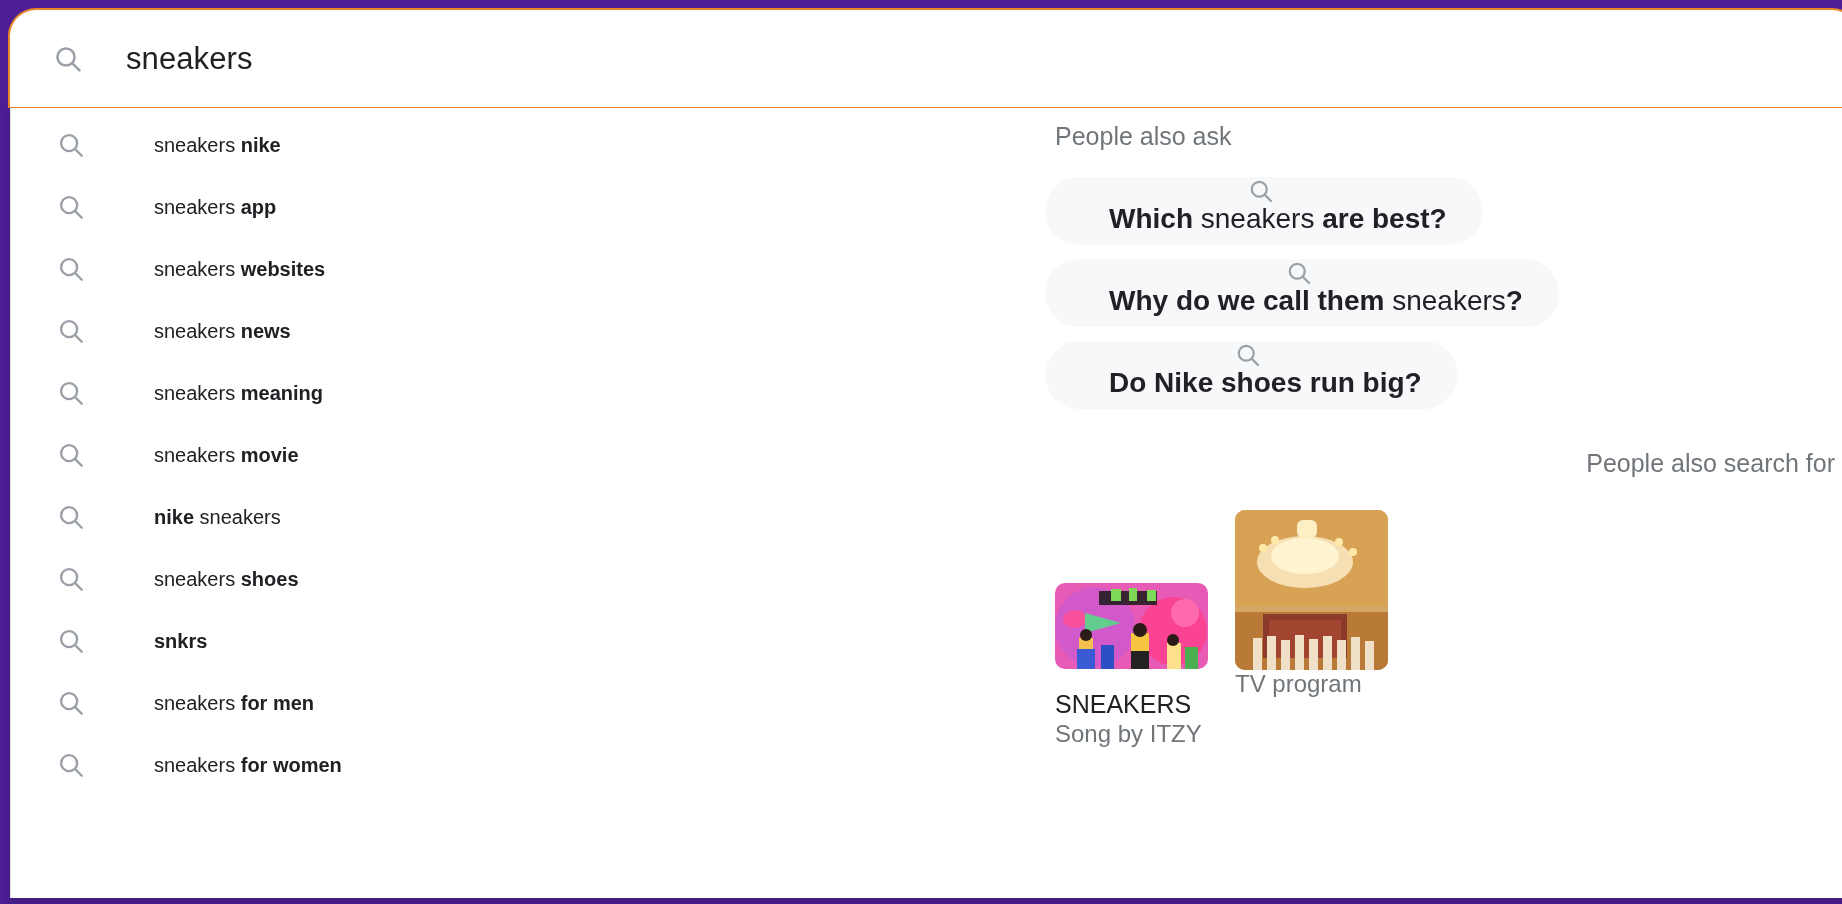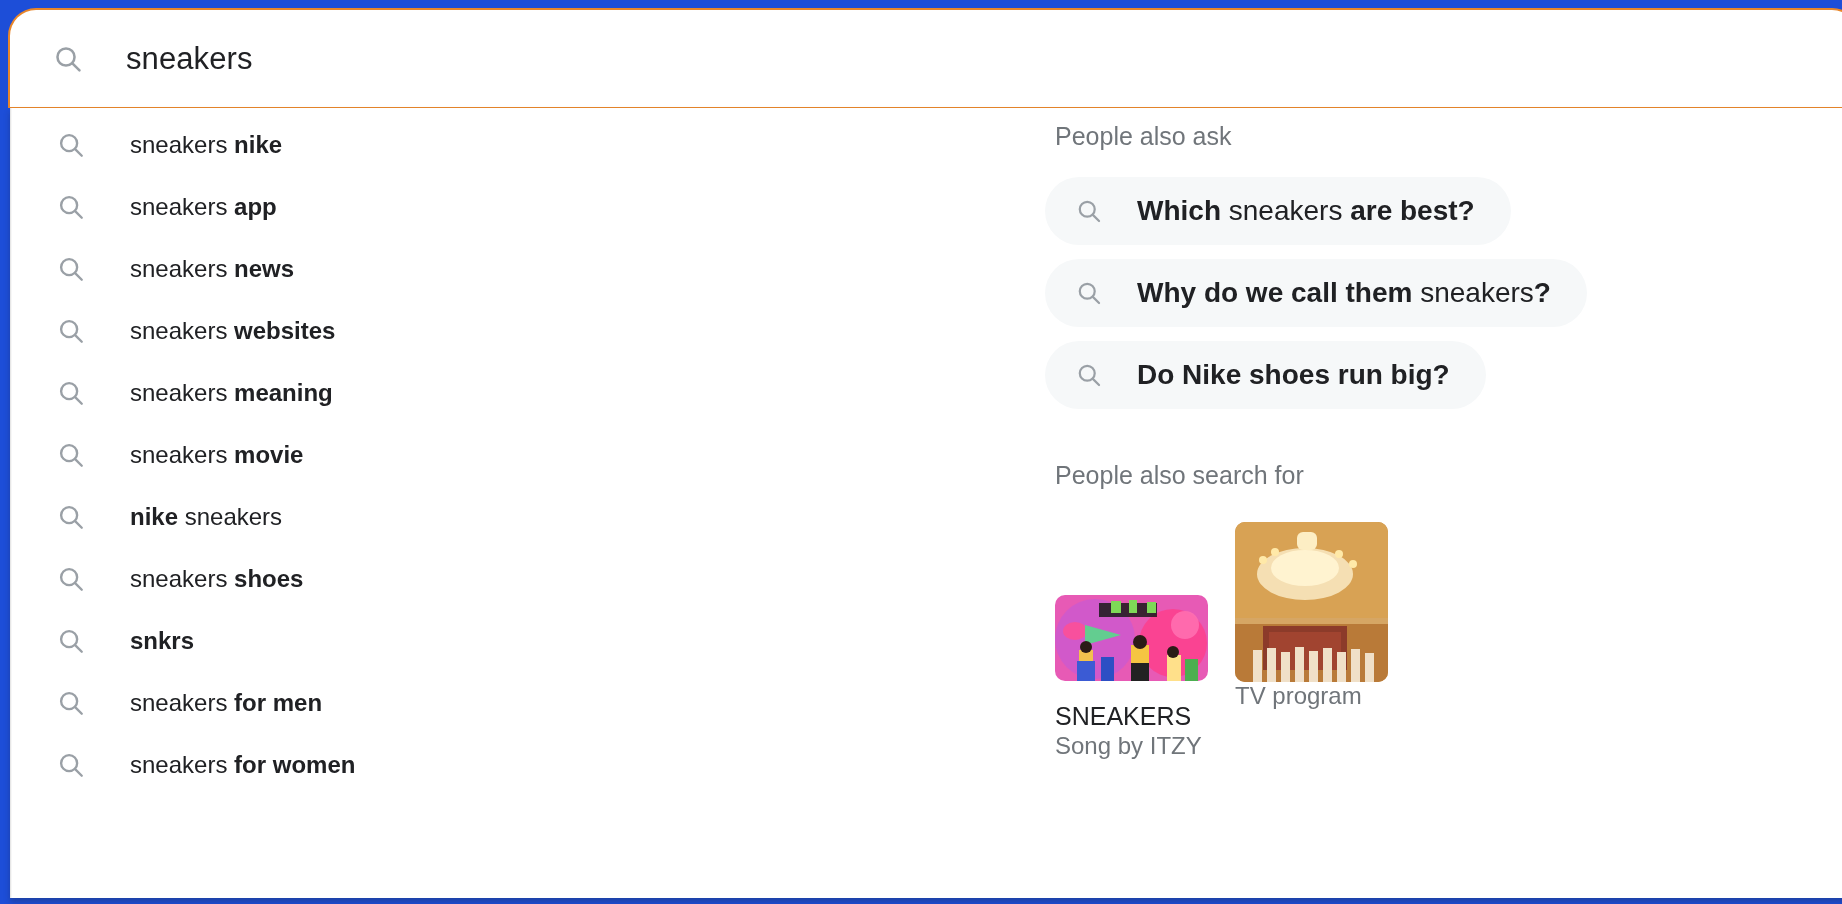--- a/index.html
+++ b/index.html
@@ -8,21 +8,21 @@
     width: 1842px; height: 904px;
     overflow: hidden;
     font-family: "Liberation Sans", sans-serif;
     -webkit-font-smoothing: antialiased;
   }
 
   #root {
     position: relative;
     width: 1842px;
     height: 904px;
-    background: #1d4ed8;
+    background: #4c1d95;
   }
 
   
   .searchbox {
     position: absolute;
     left: 8px;
     top: 8px;
     width: 1852px;
     height: 100px;
     box-sizing: border-box;
@@ -79,22 +79,22 @@
     padding-left: 46px;
     box-sizing: border-box;
     cursor: pointer;
   }
   .sug-icon {
     width: 30px; height: 30px;
     flex: 0 0 30px;
     color: #9aa0a6;
   }
   .sug-text {
-    margin-left: 44px;
-    font-size: 24px;
+    margin-left: 68px;
+    font-size: 20px;
     color: #202124;
     line-height: 1;
     white-space: nowrap;
   }
   .sug-text .b { font-weight: bold; }
   .sug-text .n { font-weight: normal; }
 
   
   .right-col {
     position: absolute;
@@ -113,39 +113,40 @@
   .paa-pill {
     display: inline-flex;
     align-items: center;
     background: #f6f8f9;
     border-radius: 34px;
     height: 68px;
     padding: 0 36px 0 30px;
     margin-bottom: 14px;
     cursor: pointer;
     box-sizing: border-box;
+    flex-direction: column;
   }
   .paa-row { display: block; }
   .paa-icon {
     width: 28px; height: 28px;
     flex: 0 0 28px;
     color: #9aa0a6;
   }
   .paa-text {
     margin-left: 34px;
     font-size: 28px;
     color: #202124;
     line-height: 1;
     white-space: nowrap;
   }
   .paa-text .b { font-weight: bold; }
   .paa-text .n { font-weight: normal; }
 
   
-  .pasf-head { margin-top: 40px; }
+  .pasf-head { margin-top: 28px; text-align: right; }
   .pasf-cards {
     display: flex;
     margin-top: 34px;
     margin-left: 10px;
     align-items: flex-start;
   }
   .pasf-card {
     width: 158px;
     margin-right: 22px;
     cursor: pointer;
@@ -200,28 +201,28 @@
               <circle cx="10.5" cy="10.5" r="6.4"></circle>
               <line x1="15.3" y1="15.3" x2="20.6" y2="20.6"></line>
             </svg></span>
           <span class="sug-text"><span class="n">sneakers&nbsp;</span><span class="b">app</span></span>
         </div>
         <div class="sug-row">
           <span class="sug-icon"><svg viewBox="0 0 24 24" width="30" height="30" fill="none" stroke="currentColor" stroke-width="1.9" stroke-linecap="round">
               <circle cx="10.5" cy="10.5" r="6.4"></circle>
               <line x1="15.3" y1="15.3" x2="20.6" y2="20.6"></line>
             </svg></span>
+          <span class="sug-text"><span class="n">sneakers&nbsp;</span><span class="b">websites</span></span>
+        </div>
+        <div class="sug-row">
+          <span class="sug-icon"><svg viewBox="0 0 24 24" width="30" height="30" fill="none" stroke="currentColor" stroke-width="1.9" stroke-linecap="round">
+              <circle cx="10.5" cy="10.5" r="6.4"></circle>
+              <line x1="15.3" y1="15.3" x2="20.6" y2="20.6"></line>
+            </svg></span>
           <span class="sug-text"><span class="n">sneakers&nbsp;</span><span class="b">news</span></span>
-        </div>
-        <div class="sug-row">
-          <span class="sug-icon"><svg viewBox="0 0 24 24" width="30" height="30" fill="none" stroke="currentColor" stroke-width="1.9" stroke-linecap="round">
-              <circle cx="10.5" cy="10.5" r="6.4"></circle>
-              <line x1="15.3" y1="15.3" x2="20.6" y2="20.6"></line>
-            </svg></span>
-          <span class="sug-text"><span class="n">sneakers&nbsp;</span><span class="b">websites</span></span>
         </div>
         <div class="sug-row">
           <span class="sug-icon"><svg viewBox="0 0 24 24" width="30" height="30" fill="none" stroke="currentColor" stroke-width="1.9" stroke-linecap="round">
               <circle cx="10.5" cy="10.5" r="6.4"></circle>
               <line x1="15.3" y1="15.3" x2="20.6" y2="20.6"></line>
             </svg></span>
           <span class="sug-text"><span class="n">sneakers&nbsp;</span><span class="b">meaning</span></span>
         </div>
         <div class="sug-row">
           <span class="sug-icon"><svg viewBox="0 0 24 24" width="30" height="30" fill="none" stroke="currentColor" stroke-width="1.9" stroke-linecap="round">

